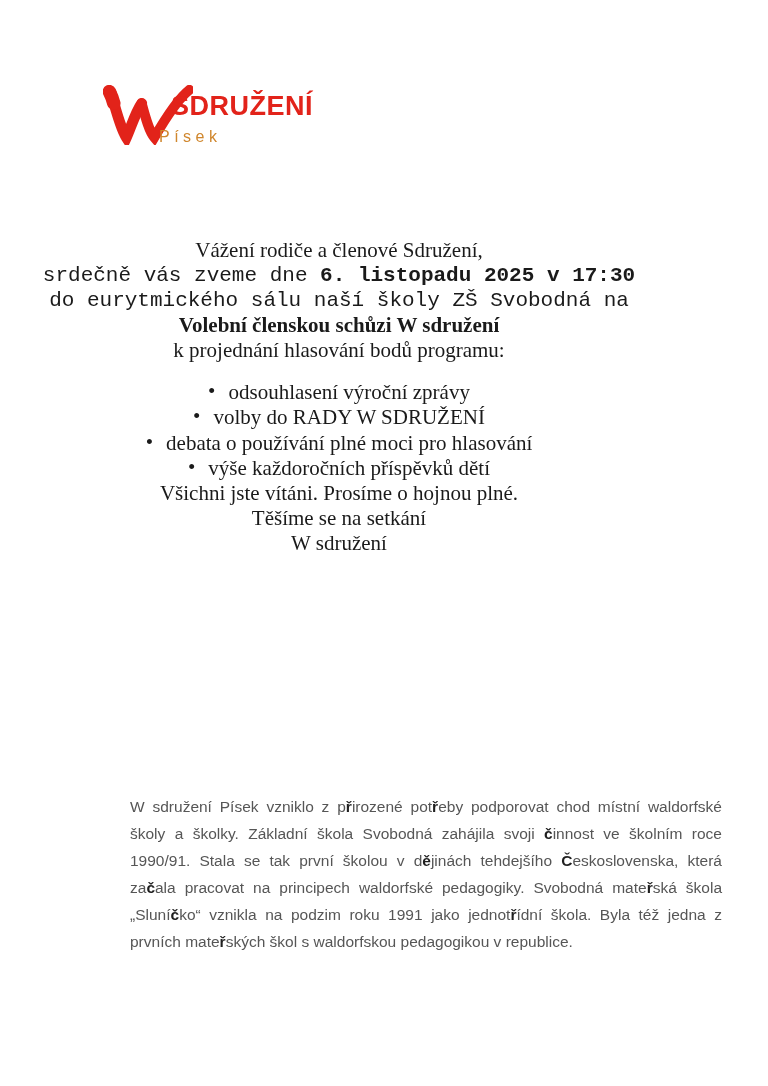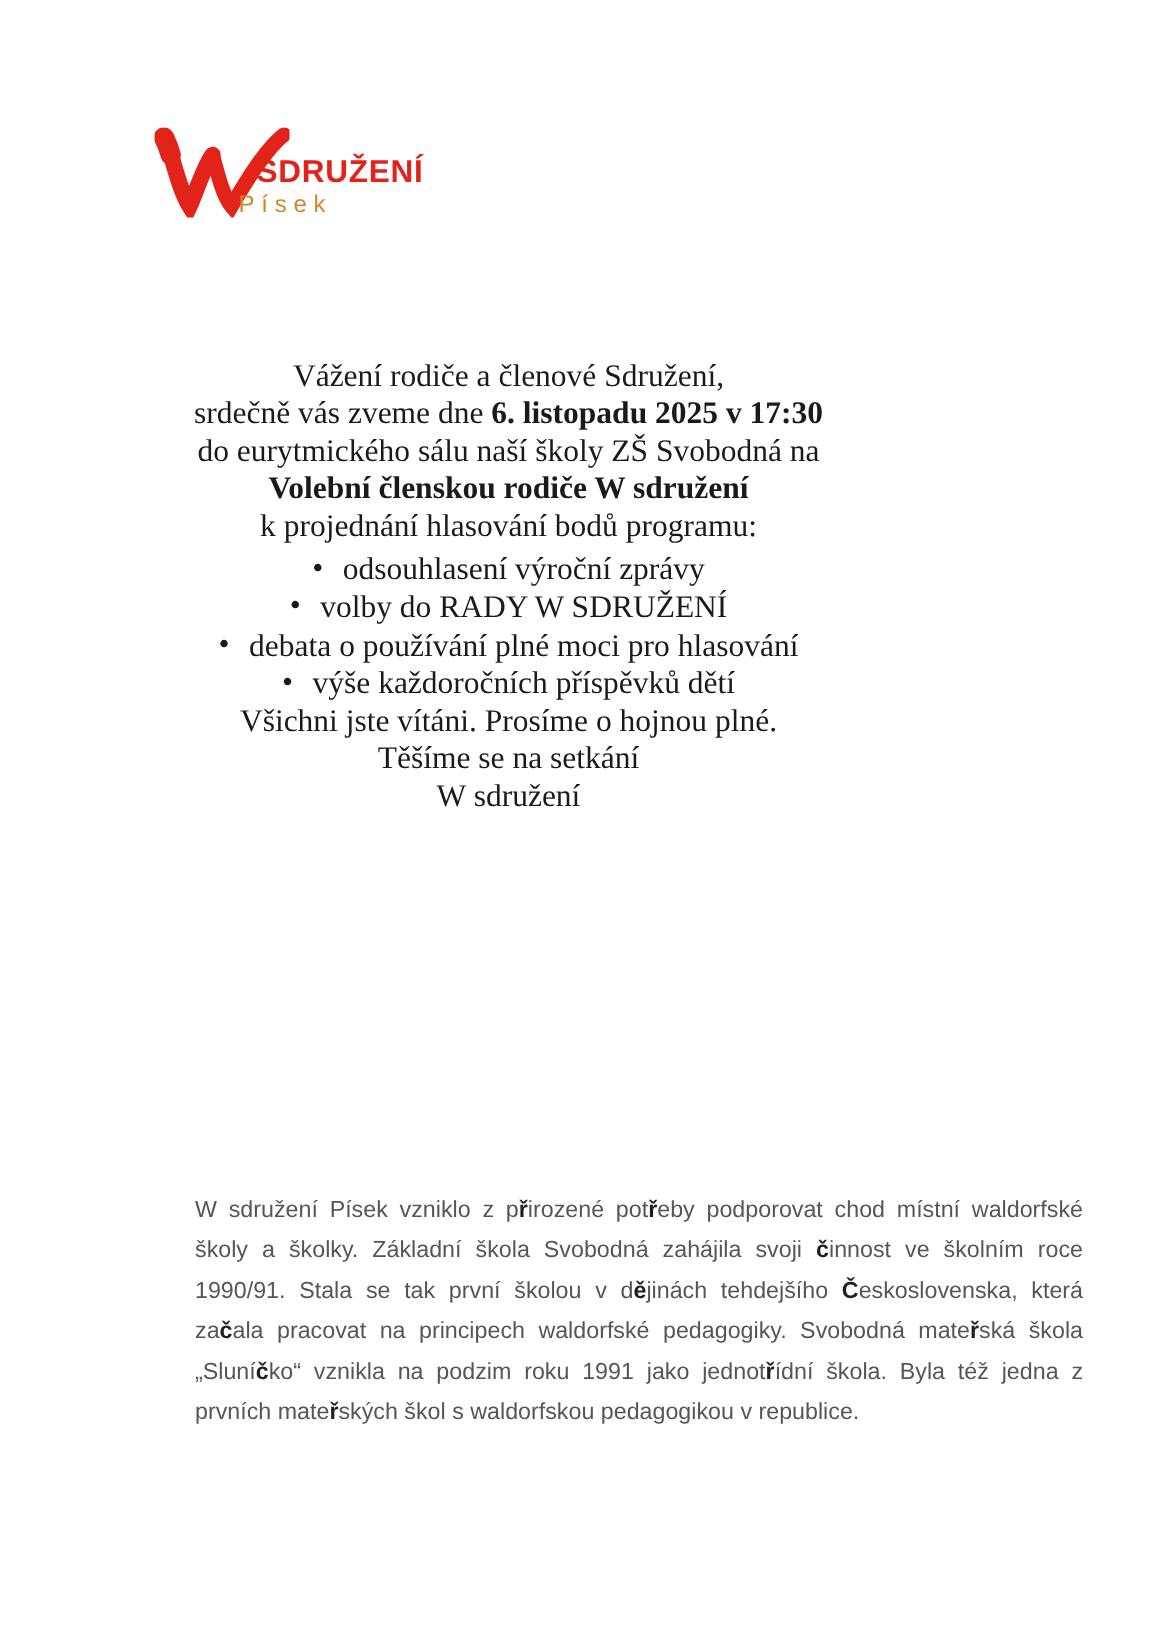--- a/index.html
+++ b/index.html
@@ -8,42 +8,42 @@
     background:#ffffff;
     position:relative;
     overflow:hidden;
     font-family:"Liberation Serif", serif;
     color:#1a1a1a;
   }
   
   .logo{position:absolute;left:103px;top:84px;width:200px;height:70px;}
   .logo-w{position:absolute;left:0;top:1px;width:90px;height:60px;}
   .logo-name{
-    position:absolute;left:68px;top:19px;
+    position:absolute;left:68px;top:7px;
     font-family:"Liberation Sans", sans-serif;
-    font-weight:700;font-size:21px;letter-spacing:0.5px;
+    font-weight:700;font-size:27px;letter-spacing:0.5px;
     color:#e2231a;white-space:nowrap;
   }
   .logo-city{
     position:absolute;left:56px;top:44px;
     font-family:"Liberation Sans", sans-serif;
     font-weight:400;font-size:16px;letter-spacing:4.5px;
     color:#d0872e;white-space:nowrap;text-align:center;
   }
   
   .letter{
     position:absolute;left:0;top:238px;width:678px;
     text-align:center;
     font-size:21px;line-height:25px;
   }
   .letter p{margin:0;}
-  .p-invite{margin-top:17px;}
+  .p-invite{margin-top:17px;font-family:Liberation Mono, monospace;}
   .p-title{margin-top:21px;font-weight:700;}
   .p-agenda-intro{margin-top:24px;}
-  ul.agenda{list-style:none;margin:4px 0 0 0;padding:0;}
+  ul.agenda{list-style:none;margin:17px 0 0 0;padding:0;}
   ul.agenda li{margin:0;line-height:25.3px;}
   ul.agenda .bullet{display:inline-block;margin-right:13px;transform:translateY(-1px);}
   .p-closing1{margin-top:47px;}
   .p-closing2{margin-top:5px;}
   .p-signature{margin-top:22px;}
   
   .footer{
     position:absolute;left:90px;top:793px;width:592px;
     font-family:"Liberation Sans", sans-serif;
     font-size:15.5px;line-height:27px;
@@ -68,21 +68,21 @@
 </div>
 
 <div class="letter">
   <p class="p-greeting">Vážení rodiče a členové Sdružení,</p>
 
   <p class="p-invite">
     <span>srdečně vás zveme dne </span><b>6. listopadu 2025 v 17:30</b><br>
     <span>do eurytmického sálu naší školy ZŠ Svobodná na</span>
   </p>
 
-  <p class="p-title">Volební členskou rodiče W sdružení</p>
+  <p class="p-title">Volební členskou schůzi W sdružení</p>
 
   <p class="p-agenda-intro">k projednání hlasování bodů programu:</p>
 
   <ul class="agenda">
       <li><span class="bullet">•</span><span>odsouhlasení výroční zprávy</span></li>
       <li><span class="bullet">•</span><span>volby do RADY W SDRUŽENÍ</span></li>
       <li><span class="bullet">•</span><span>debata o používání plné moci pro hlasování</span></li>
       <li><span class="bullet">•</span><span>výše každoročních příspěvků dětí</span></li>
     </ul>
 

